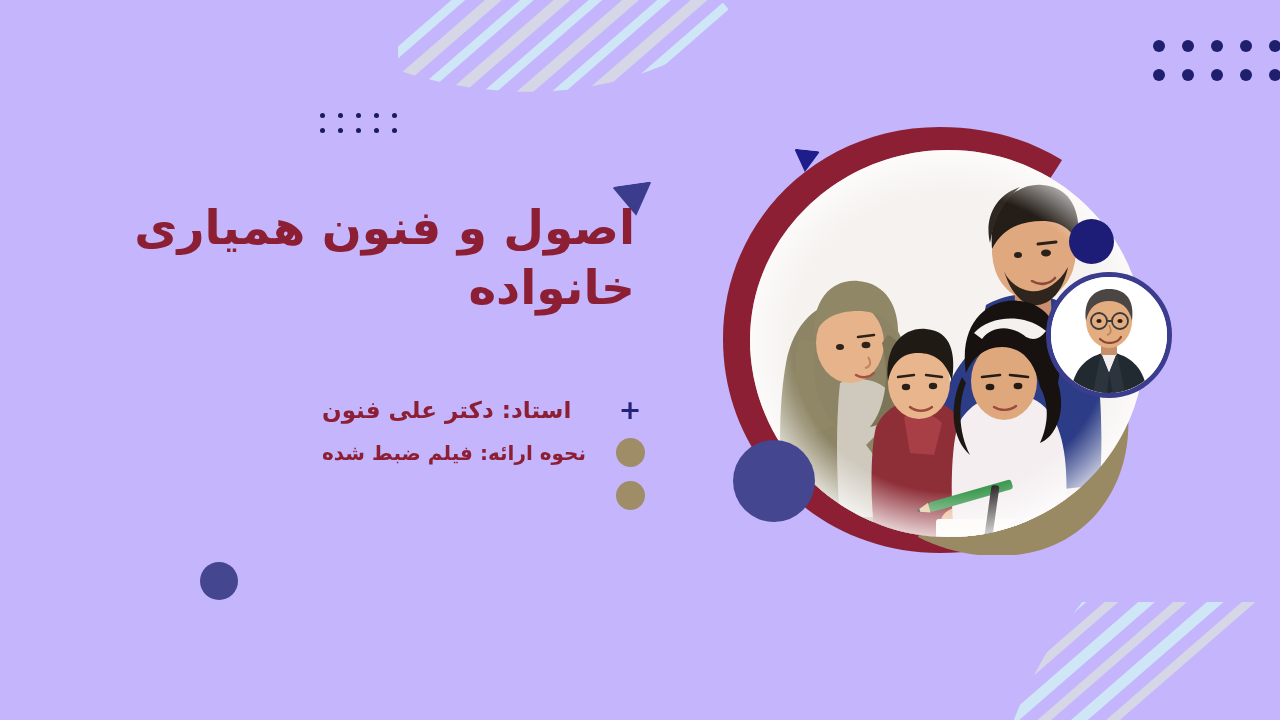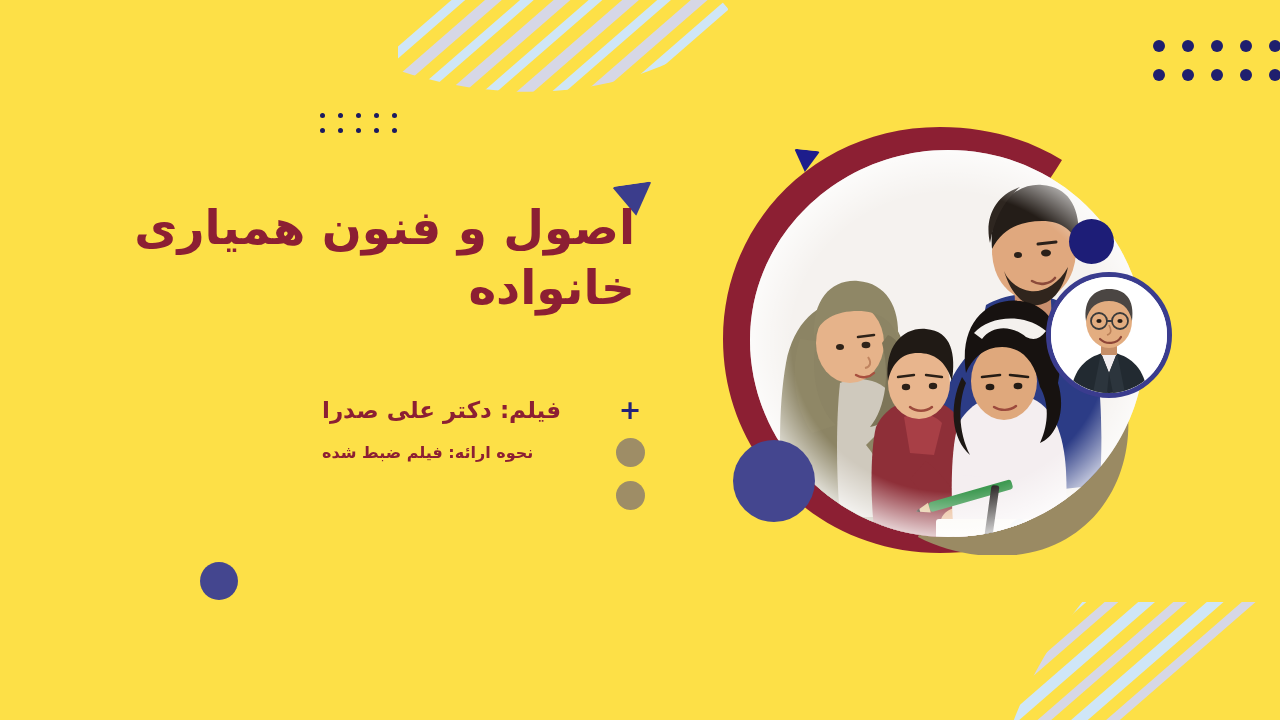--- a/index.html
+++ b/index.html
@@ -4,21 +4,21 @@
 <style>
   html, body {
     margin: 0;
     padding: 0;
     background: #ffffff;
   }
   #slide {
     position: relative;
     width: 1280px;
     height: 720px;
-    background: #fde047;
+    background: #c4b5fd;
     overflow: hidden;
     font-family: "DejaVu Sans", "Liberation Sans", sans-serif;
     direction: rtl;
   }
 
   
   .stripe-fan {
     position: absolute;
     pointer-events: none;
   }
@@ -138,21 +138,21 @@
   }
   .meta-text {
     flex: 1 1 auto;
     color: #8c1f33;
     font-weight: bold;
     text-align: left;
     padding-left: 2px;
     white-space: nowrap;
   }
   .meta-row.lead .meta-text { font-size: 23px; }
-  .meta-row.sub  .meta-text { font-size: 16px; }
+  .meta-row.sub  .meta-text { font-size: 20px; }
 
   
   #circle-bottom-left {
     position: absolute;
     left: 200px;
     top: 562px;
     width: 38px;
     height: 38px;
     border-radius: 50%;
     background: #44468f;
@@ -501,21 +501,21 @@
     <h1 id="page-title">اصول و فنون همیاری
 خانواده</h1>
   </div>
 
   <ul id="meta-list">
 
     <li class="meta-row lead">
       <span class="meta-marker">
         <span class="marker-plus">+</span>
       </span>
-      <span class="meta-text">فیلم: دکتر علی صدرا</span>
+      <span class="meta-text">استاد: دکتر علی فنون</span>
     </li>
 
     <li class="meta-row sub">
       <span class="meta-marker">
         <span class="marker-dot"></span>
       </span>
       <span class="meta-text">نحوه ارائه: فیلم  ضبط شده</span>
     </li>
 
     <li class="meta-row sub">

